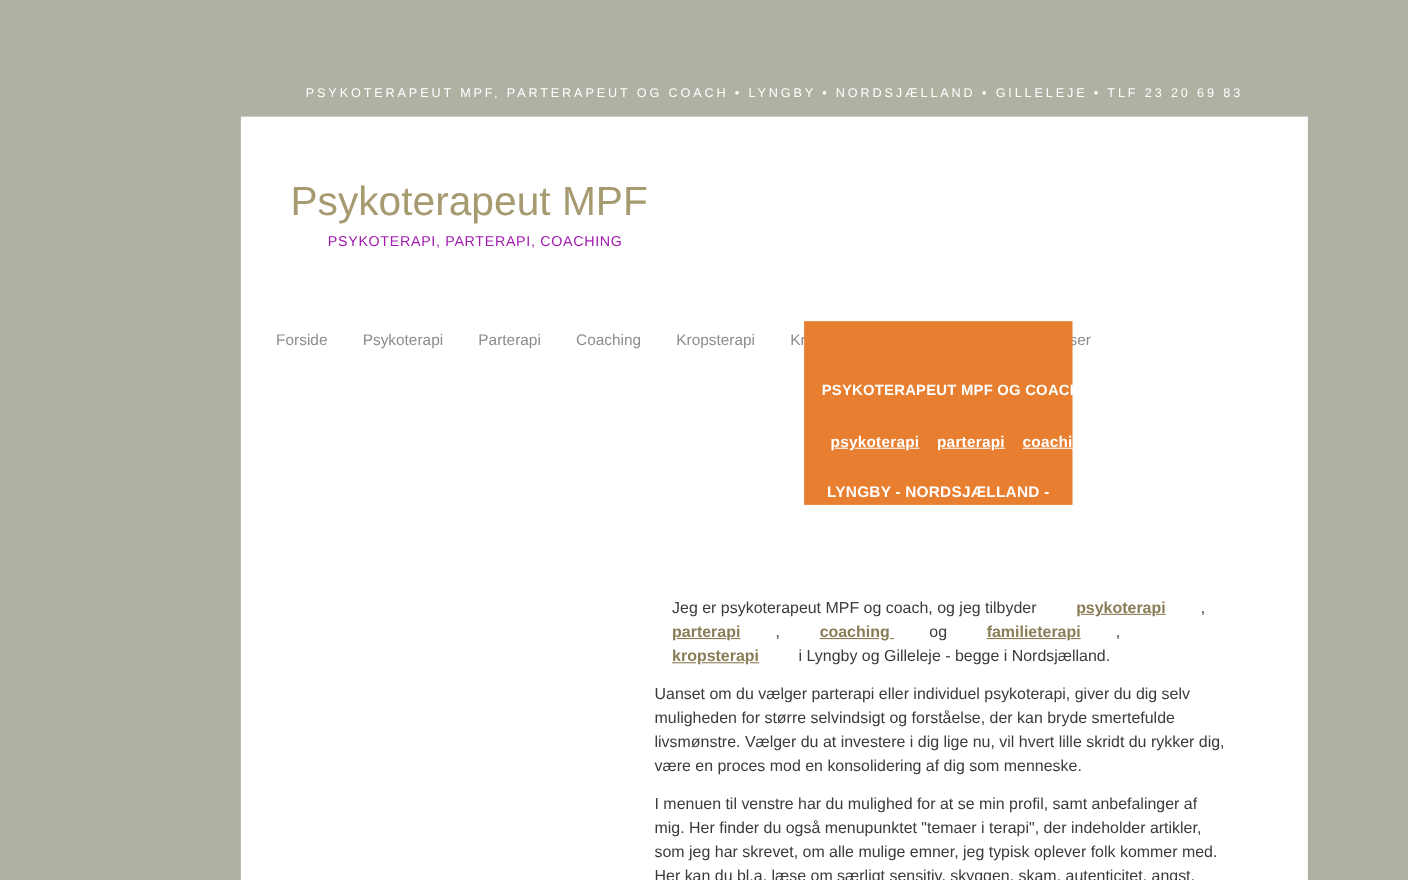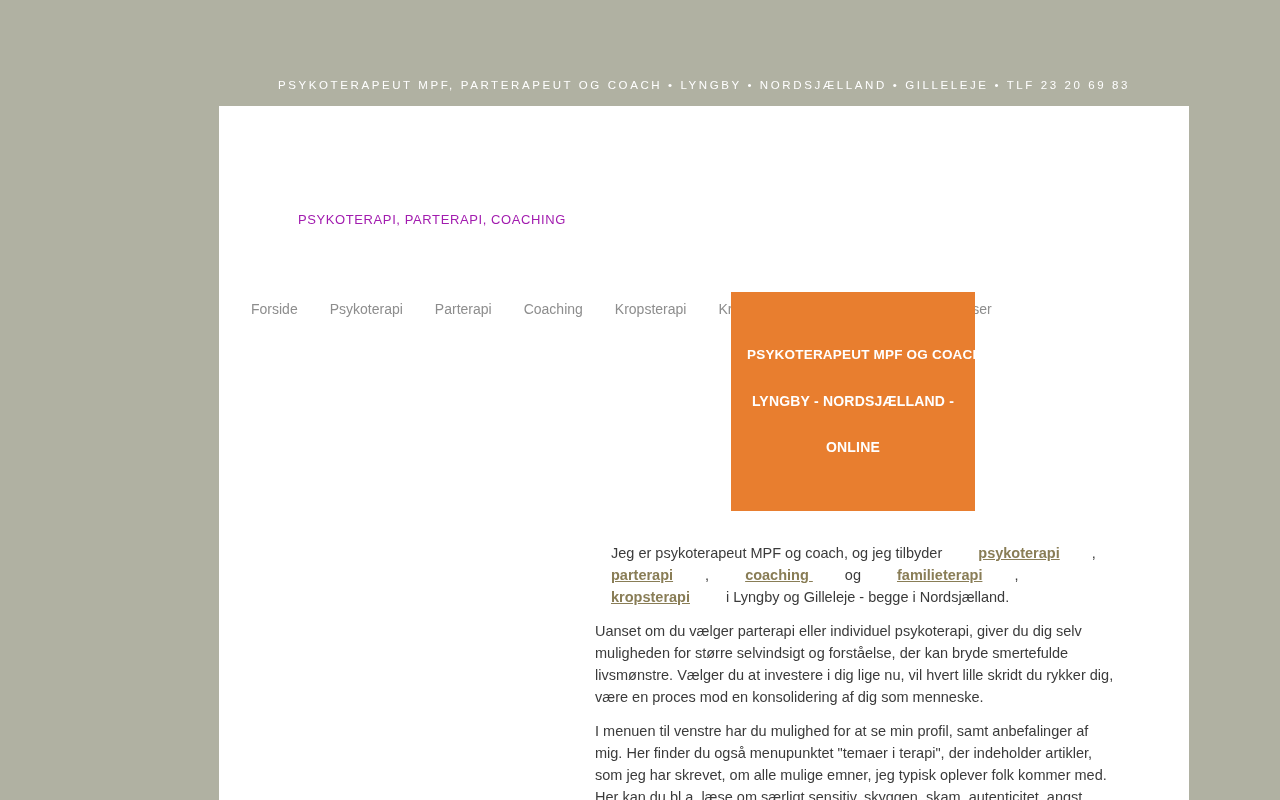--- a/index.html
+++ b/index.html
@@ -42,21 +42,21 @@
     display: flex; flex-direction: row;
   }
   .menu a {
     display: block; height: 42.4px; line-height: 42.4px;
     text-align: right; text-decoration: none;
     font-size: 14px; color: #8d8d8d; white-space: nowrap;
   }
 
   
   .hero {
-    position: absolute; left: 496px; top: 170px; width: 244px; height: 219px;
+    position: absolute; left: 496px; top: 170px; width: 244px; height: 167px;
     background: #e87e2f; color: #ffffff; text-align: center;
     padding-top: 32px; font-weight: bold;
   }
   .hero-line { line-height: 30px; font-size: 14px; letter-spacing: 0.2px; }
   .hero-title { font-size: 13.5px; white-space: nowrap; }
   .hero-links a {
     color: #ffffff; font-weight: bold; text-decoration: underline;
     margin: 0 8px; font-size: 14px;
   }
 
@@ -72,35 +72,39 @@
 <body>
 
 <div class="viewport">
 
   <div class="topbar">
     <span>PSYKOTERAPEUT MPF, PARTERAPEUT OG COACH • LYNGBY • NORDSJÆLLAND • GILLELEJE • TLF 23 20 69 83</span>
   </div>
 
   <div class="sheet">
 
+    <a href="#" class="site-title">Psykoterapeut MPF</a>
     <div class="site-subtitle">PSYKOTERAPI, PARTERAPI, COACHING</div>
 
     <nav class="menu">
       <a href="#">Forside</a>
       <a href="#">Psykoterapi</a>
       <a href="#">Parterapi</a>
       <a href="#">Coaching</a>
       <a href="#">Kropsterapi</a>
       <a href="#">Kropsterapi</a>
       <a href="#">Profil</a>
       <a href="#">Kontakt og priser</a>
     </nav>
 
     <div class="hero">
       <div class="hero-line hero-title">PSYKOTERAPEUT MPF OG COACH</div>
+      <div class="hero-line hero-links">
+        <a href="#">psykoterapi</a><a href="#">parterapi</a><a href="#">coaching</a>
+      </div>
       <div class="hero-line">LYNGBY - NORDSJÆLLAND -</div>
       <div class="hero-line">ONLINE</div>
     </div>
 
     <div class="copy">
       <p><span>Jeg er psykoterapeut MPF og coach, og jeg tilbyder </span><a href="#" class="tlink">psykoterapi</a><span>, </span><a href="#" class="tlink">parterapi</a><span>, </span><a href="#" class="tlink">coaching </a><span>og </span><a href="#" class="tlink">familieterapi</a><span>, </span><a href="#" class="tlink">kropsterapi</a><span> i Lyngby og Gilleleje - begge i Nordsjælland.</span></p>
       <p>Uanset om du vælger parterapi eller individuel psykoterapi, giver du dig selv muligheden for større selvindsigt og forståelse, der kan bryde smertefulde livsmønstre. Vælger du at investere i dig lige nu, vil hvert lille skridt du rykker dig, være en proces mod en konsolidering af dig som menneske.</p>
       <p>I menuen til venstre har du mulighed for at se min profil, samt anbefalinger af mig. Her finder du også menupunktet "temaer i terapi", der indeholder artikler, som jeg har skrevet, om alle mulige emner, jeg typisk oplever folk kommer med. Her kan du bl.a. læse om særligt sensitiv, skyggen, skam, autenticitet, angst, krise og mange andre emner, bla den mere generaliserede angst, relationelle problemer, lavt</p>
     </div>
 

